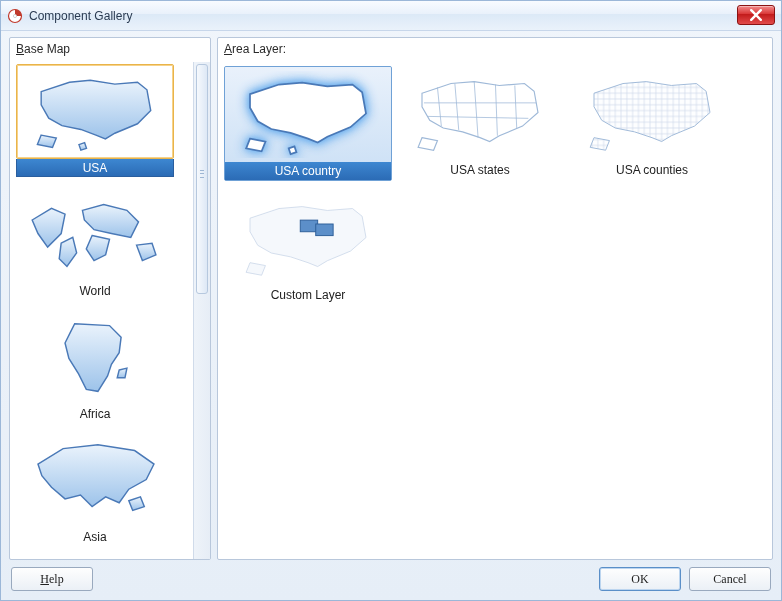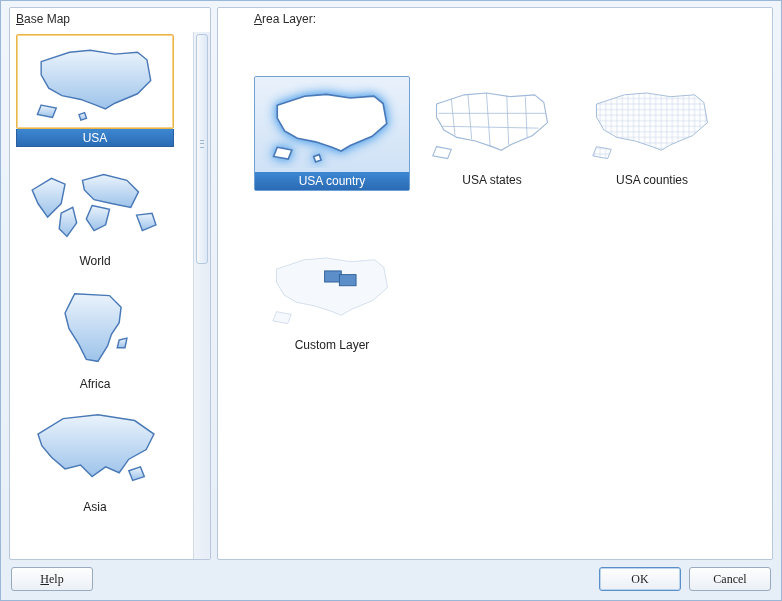--- a/index.html
+++ b/index.html
@@ -58,21 +58,21 @@
   }
   .panel {
     background: #fff;
     border: 1px solid #b8c7db;
     border-radius: 2px;
     display: flex;
     flex-direction: column;
     min-height: 0;
   }
   .panel.left { width: 202px; }
-  .panel.right { flex: 1; padding-left: 30px; }
+  .panel.right { flex: 1; }
   .panel-label {
     font-size: 12px;
     color: #2a2a2a;
     padding: 4px 6px 6px 6px;
     user-select: none;
   }
   .panel-label u { text-decoration: underline; }
   .scroll-area {
     flex: 1;
     overflow: hidden;
@@ -111,21 +111,21 @@
     align-content: flex-start;
     gap: 4px;
   }
   .gitem {
     width: 158px;
     display: flex;
     flex-direction: column;
     align-items: stretch;
     margin-bottom: 6px;
   }
-  .right .gitem { width: 156px; margin-top: 40px; }
+  .right .gitem { width: 168px; }
   .thumb-box {
     height: 95px;
     border-radius: 2px;
     display:flex;align-items:center;justify-content:center;
     background:#fff;
     padding:4px;
   }
   .right .thumb-box { height: 95px; }
   .gitem .cap {
     height: 18px;
@@ -190,20 +190,35 @@
   .map-faint { fill:#f5f8fc; stroke:#c8d6e8; stroke-width:0.8; }
   .glow {
     filter: drop-shadow(0 0 6px #5aa3ea) drop-shadow(0 0 3px #8ec4f3);
   }
 </style>
 </head>
 <body>
 
 <div class="window">
 
+  <div class="titlebar">
+    <span class="app-icon">
+      <svg viewBox="0 0 16 16" width="16" height="16">
+        <circle cx="8" cy="8" r="6.5" fill="#fff" stroke="#c0392b" stroke-width="1.2"></circle>
+        <path d="M8 1.5 A6.5 6.5 0 0 1 14.5 8 L8 8 Z" fill="#c0392b"></path>
+        <circle cx="8" cy="8" r="1.6" fill="#fff" stroke="#c8c8c8" stroke-width="0.8"></circle>
+      </svg>
+    </span>
+    <span class="title">Component Gallery</span>
+    <div class="close">
+      <svg viewBox="0 0 10 10" width="12" height="12">
+        <path d="M1 1 L9 9 M9 1 L1 9" stroke="#fff" stroke-width="2" stroke-linecap="round"></path>
+      </svg>
+    </div>
+  </div>
 
   <div class="body">
 
     <div class="panel left">
       <div class="panel-label">
         <u>B</u><span>ase Map</span>
       </div>
       <div class="scroll-area">
         <div class="scroll-inner">
           <div class="gallery">

